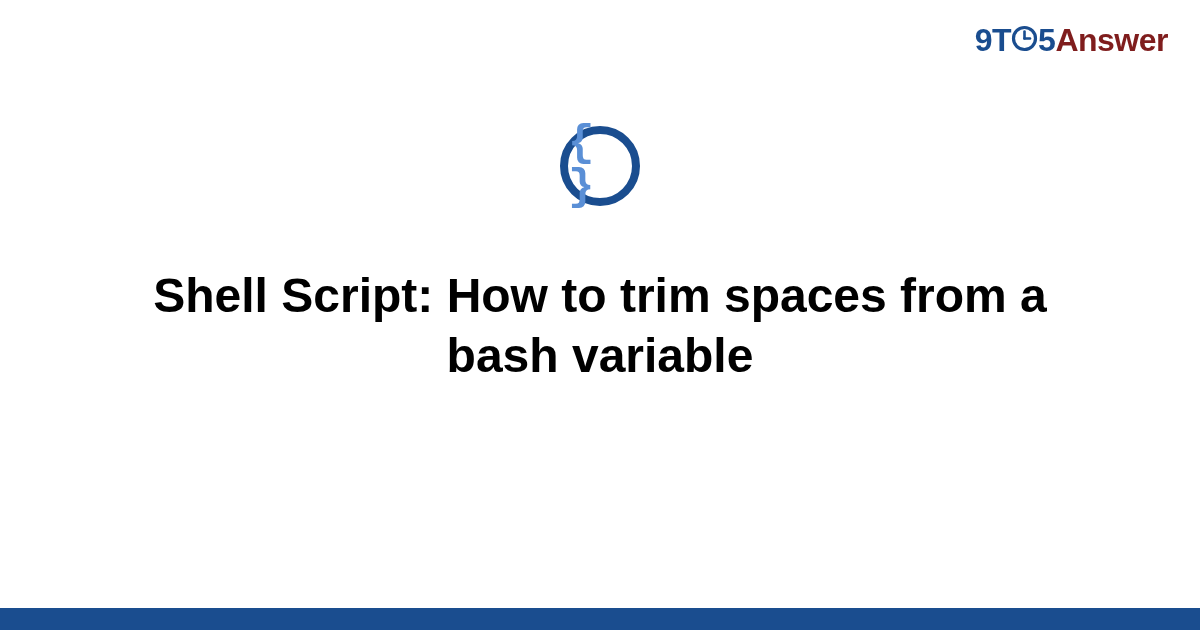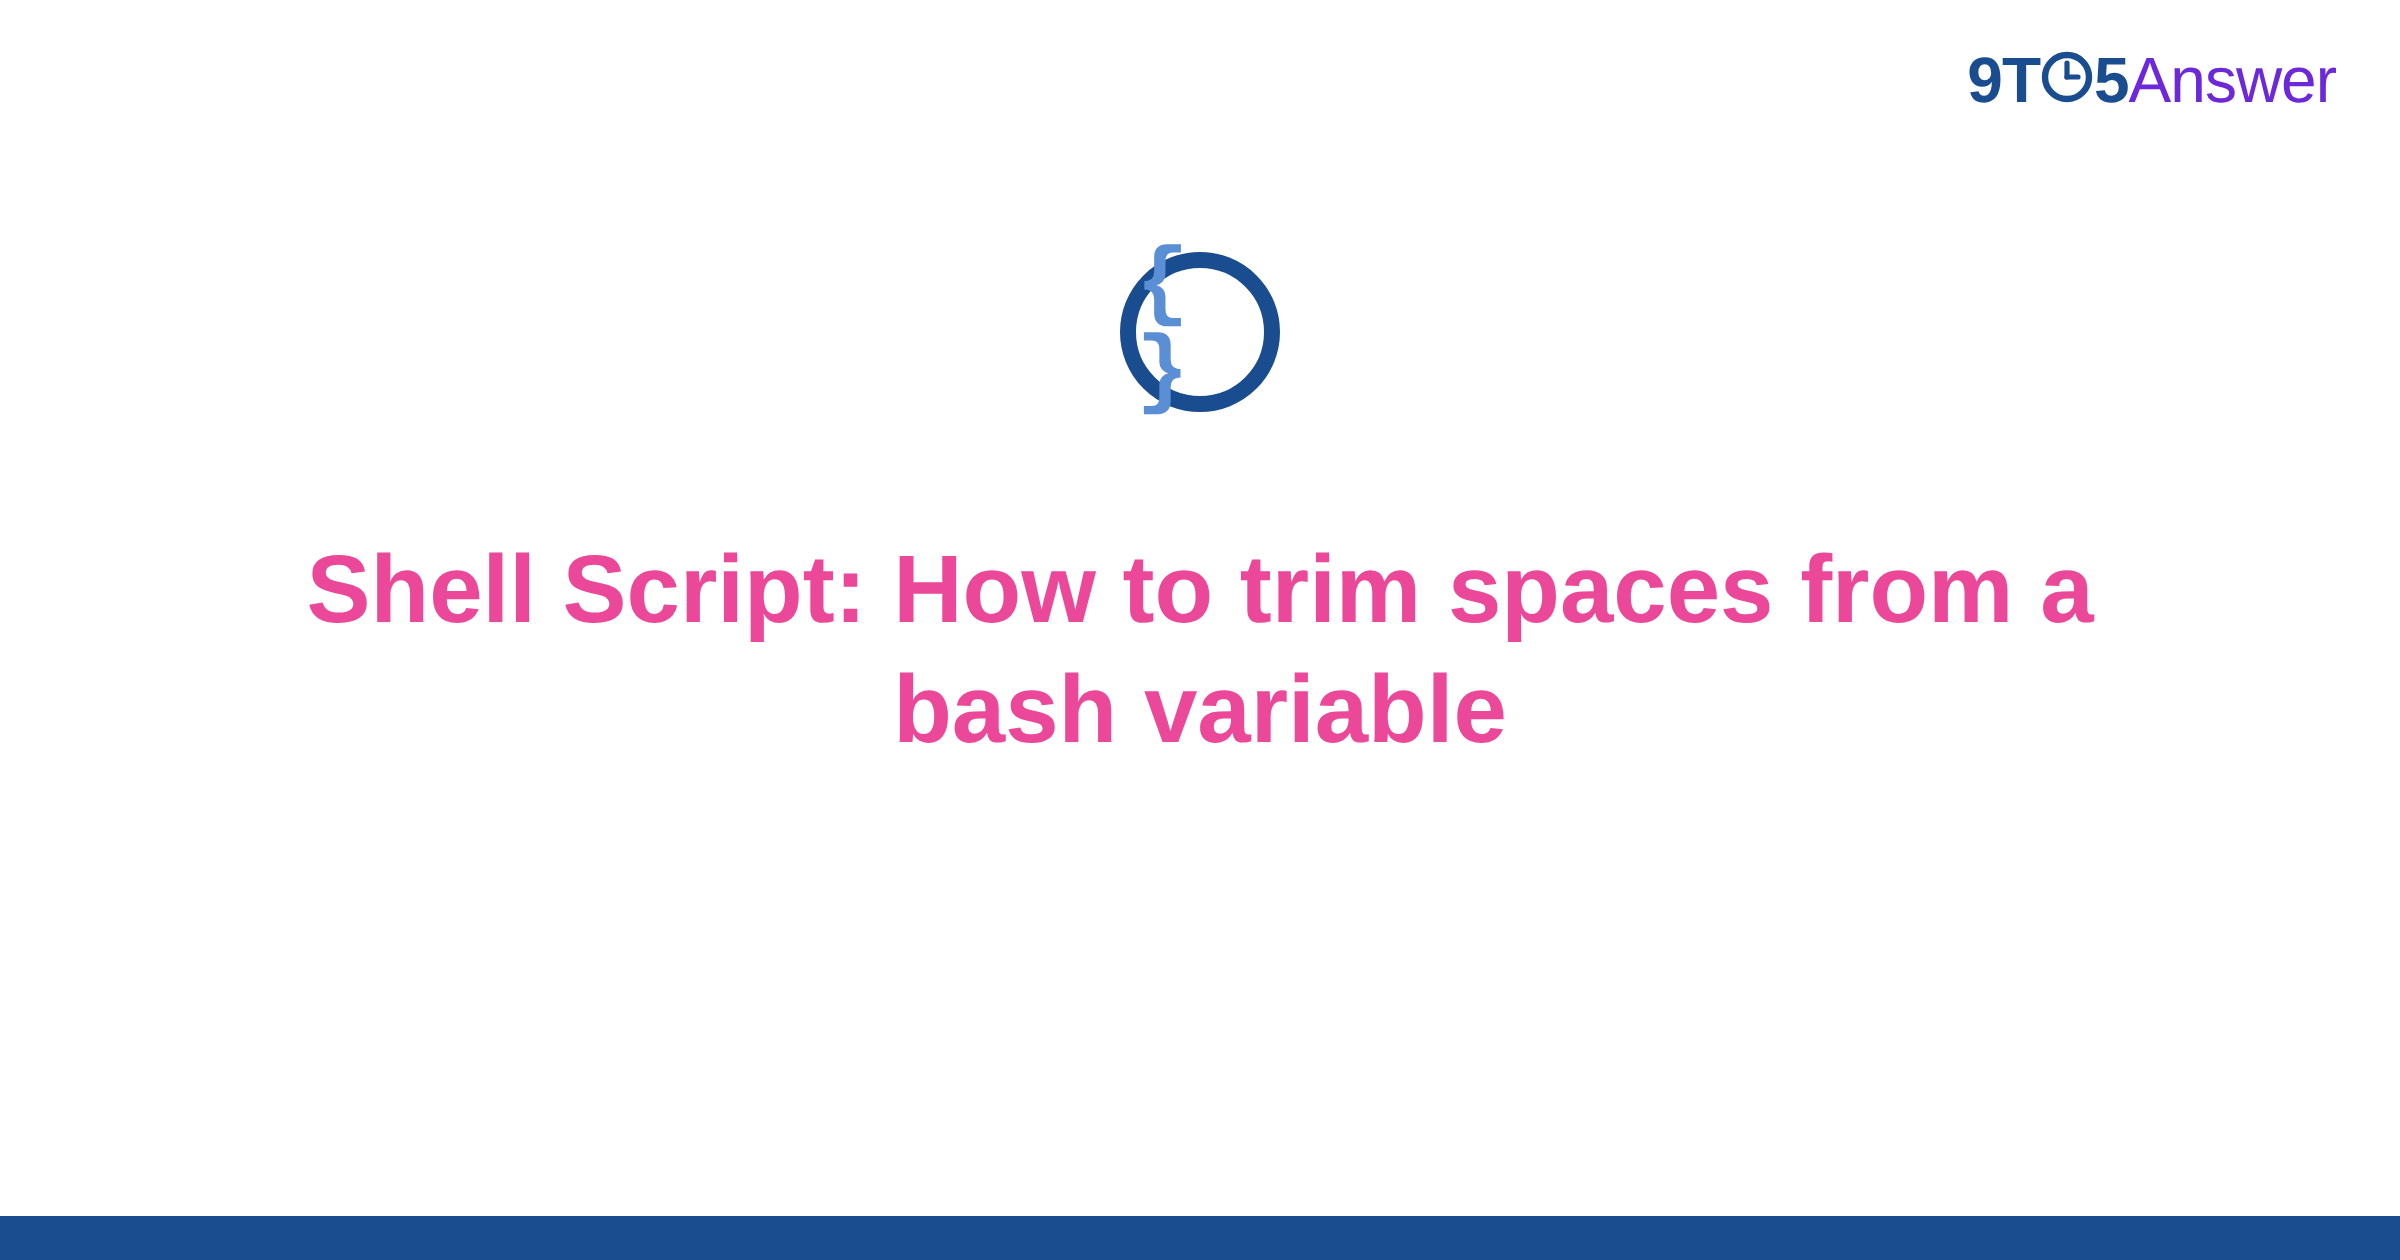--- a/index.html
+++ b/index.html
@@ -35,22 +35,22 @@
       display: inline-flex;
       align-items: center;
       justify-content: center;
       vertical-align: -1px;
     }
     .logo .five {
       color: #1a4d8f;
       font-weight: 700;
     }
     .logo .answer {
-      color: #6d28d9;
-      font-weight: 400;
+      color: #7f1d1d;
+      font-weight: 700;
     }
     .center-content {
       position: absolute;
       top: 126px;
       left: 0;
       right: 0;
       display: flex;
       flex-direction: column;
       align-items: center;
     }
@@ -69,21 +69,21 @@
       font-size: 44px;
       font-weight: 700;
       letter-spacing: 2px;
       font-family: 'Courier New', monospace;
       line-height: 1;
       margin-top: -3px;
     }
     .title {
       font-size: 48px;
       font-weight: 700;
-      color: #ec4899;
+      color: #000000;
       text-align: center;
       line-height: 1.25;
       max-width: 980px;
       padding: 0 40px;
     }
     .bottom-bar {
       position: absolute;
       bottom: 0;
       left: 0;
       right: 0;

